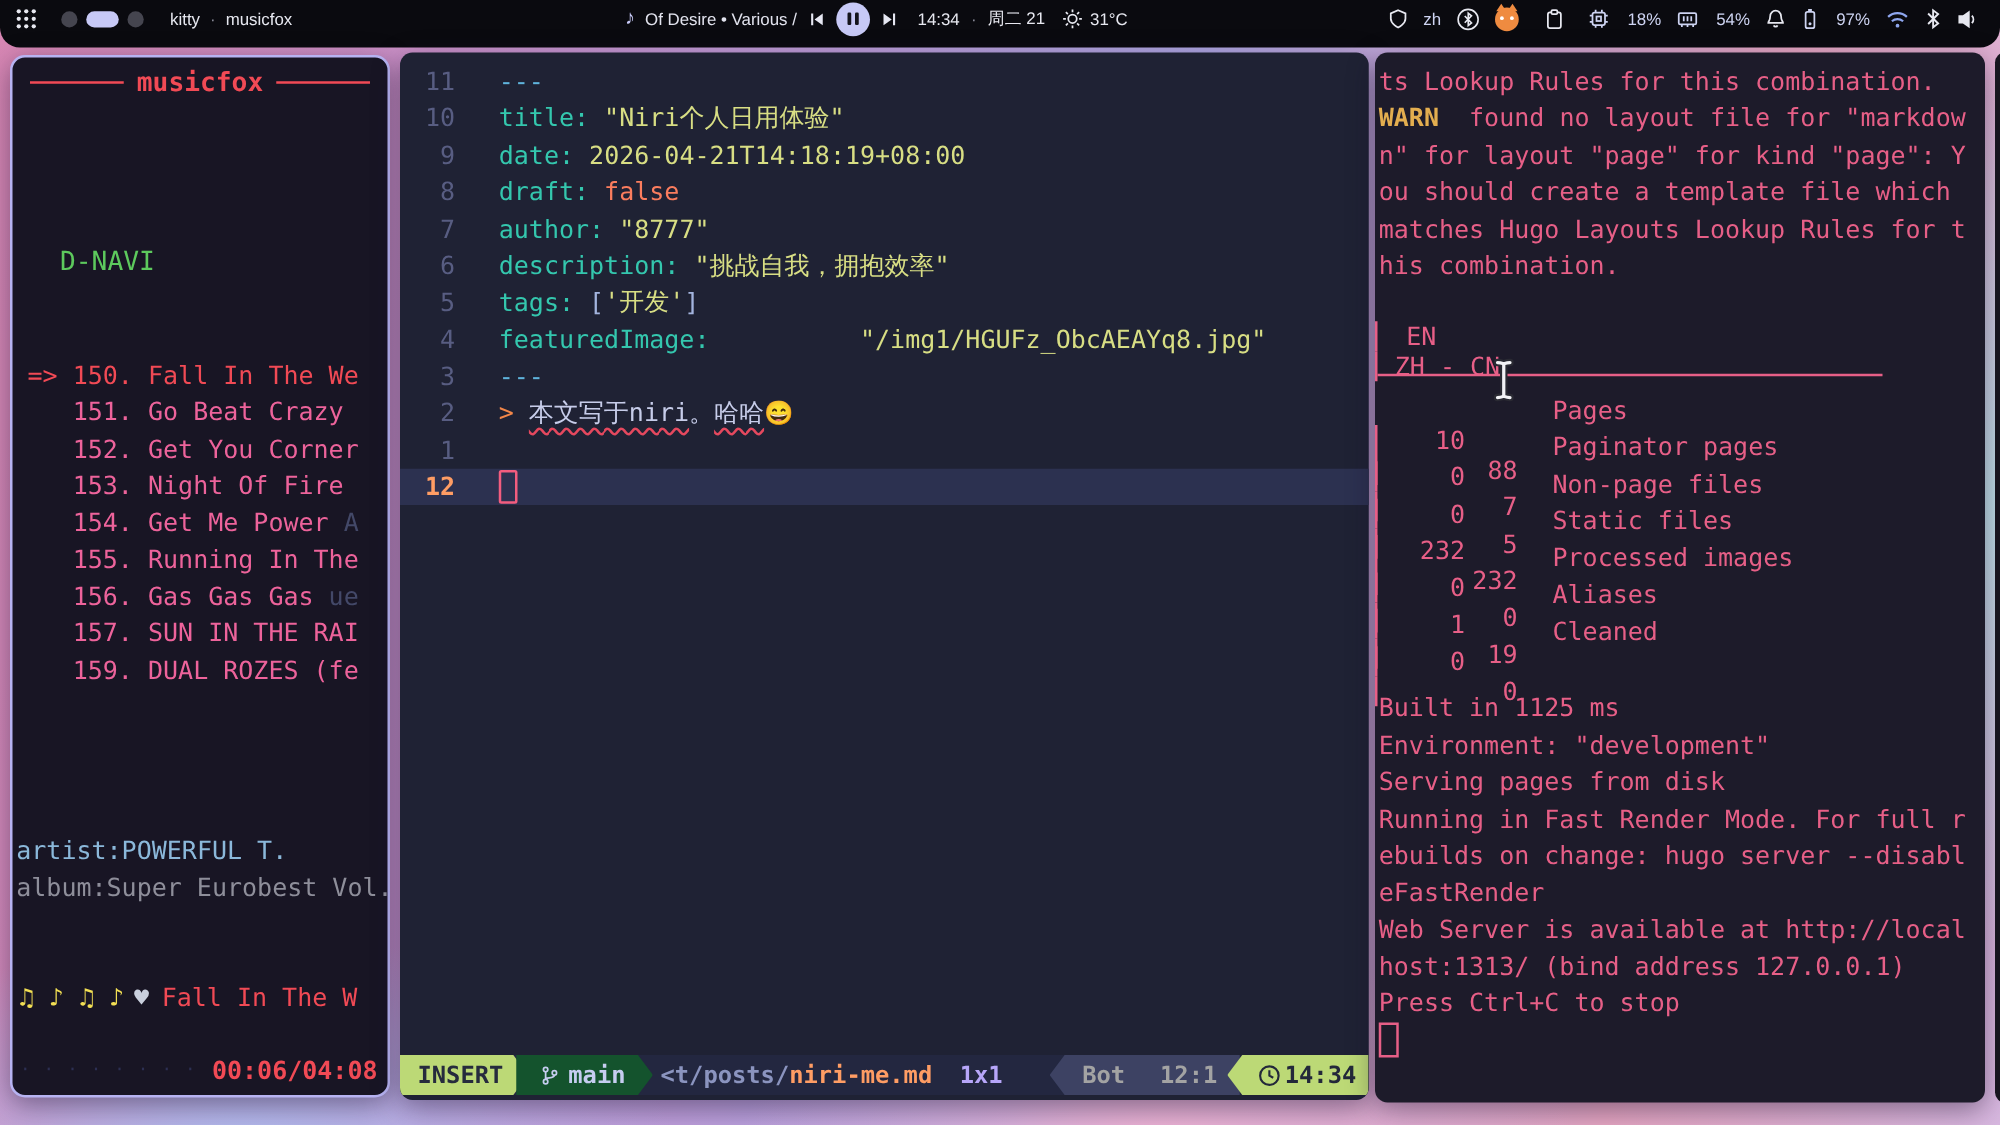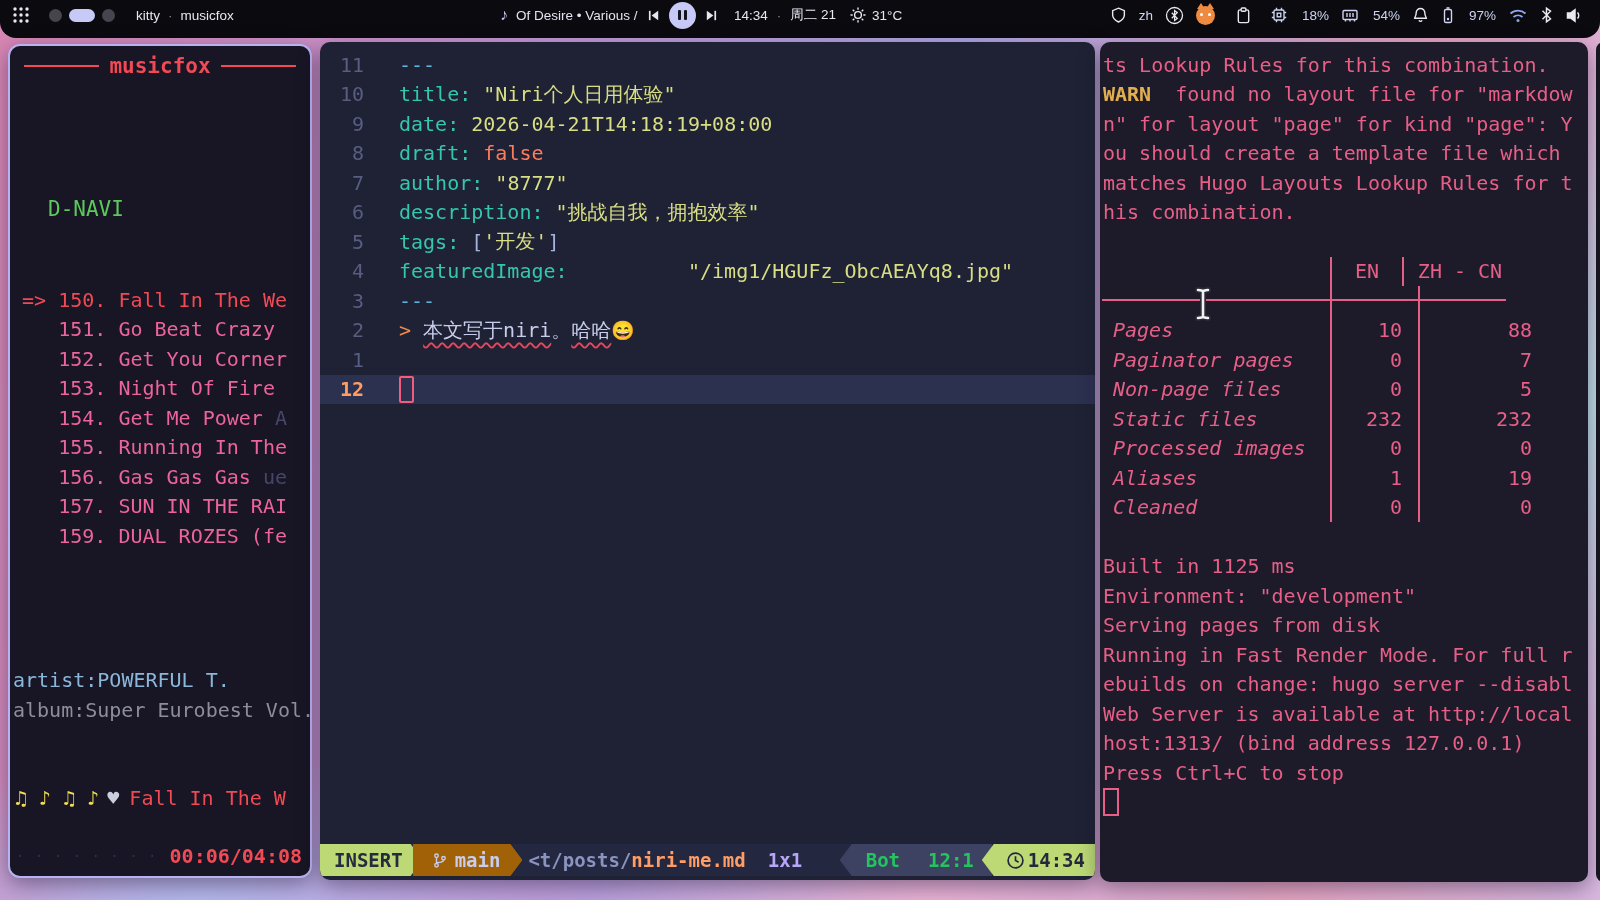--- a/index.html
+++ b/index.html
@@ -74,36 +74,36 @@
   .c-mark{color:#f28749;}
   .c-miss{color:#c7cdea;text-decoration:underline wavy #e5485e 2px;text-underline-offset:5px;}
   .c-emoji{font-size:19px;}
   .ecursor{display:inline-block;width:11px;height:23px;border:2px solid #f25d7f;border-radius:2px;}
 
   .ed-status{position:absolute;left:0;right:0;bottom:4px;height:32px;background:#232740;display:flex;align-items:stretch;
     font-family:"DejaVu Sans Mono",monospace;font-size:19px;font-weight:bold;}
   .seg{display:flex;align-items:center;}
   .seg-mode{background:#bcd976;color:#262b3d;padding:0 20px 0 14px;
     clip-path:polygon(0 0,calc(100% - 12px) 0,100% 50%,calc(100% - 12px) 100%,0 100%);}
-  .seg-git{background:#a16207;color:#c6cdf0;margin-left:-10px;padding:0 22px 0 20px;gap:8px;
+  .seg-git{background:#14532d;color:#c6cdf0;margin-left:-10px;padding:0 22px 0 20px;gap:8px;
     clip-path:polygon(0 0,calc(100% - 12px) 0,100% 50%,calc(100% - 12px) 100%,0 100%);}
   .sb-path{margin-left:6px;color:#8b94bf;display:flex;align-items:center;}
   .sb-file{color:#ff9d64;}
   .sb-size{margin-left:22px;color:#b7a6f9;font-weight:bold;display:flex;align-items:center;}
-  .seg-pos{margin-left:auto;background:#3d4263;color:#22c55e;padding:0 18px 0 26px;gap:28px;
+  .seg-pos{margin-left:auto;background:#3d4263;color:#a3a3a3;padding:0 18px 0 26px;gap:28px;
     clip-path:polygon(12px 0,100% 0,100% 100%,12px 100%,0 50%);justify-content:flex-end;}
   .seg-time{background:#bcd976;color:#23283a;margin-left:-10px;padding:0 10px 0 24px;gap:3px;
     clip-path:polygon(12px 0,100% 0,100% 100%,12px 100%,0 50%);}
 
   
   .hlines{position:absolute;left:0;right:0;top:8px;font-family:"DejaVu Sans Mono",monospace;font-size:20px;color:#e75f87;}
   .hrow{height:29.5px;display:flex;align-items:center;white-space:pre;padding-left:3px;overflow:hidden;}
   .h-warn{color:#e3ae4f;font-weight:bold;}
-  .trow{height:29.5px;display:flex;align-items:center;white-space:pre;position:relative;}
-  .tc0{width:217px;padding-left:13px;flex:none;font-style:italic;}
+  .trow{height:29.5px;display:flex;align-items:center;white-space:pre;position:relative;flex-direction:column;}
+  .tc0{width:217px;padding-left:13px;flex:none;}
   .tc1{width:70px;flex:none;text-align:right;padding-right:16px;border-left:2px solid #e75f87;align-self:stretch;display:flex;align-items:center;justify-content:flex-end;}
   .tc2{width:112px;flex:none;text-align:right;padding-right:14px;border-left:2px solid #e75f87;align-self:stretch;display:flex;align-items:center;justify-content:flex-end;}
   .tch{justify-content:center!important;padding-right:0!important;}
   .trule{position:absolute;left:2px;top:13px;width:404px;height:2px;background:#e75f87;}
   .hcursor{display:inline-block;width:12px;height:24px;border:2px solid #e75f87;}
 
   
   .mouse{position:absolute;left:1192px;top:286px;}
 </style>
 </head>
@@ -325,20 +325,21 @@
         <div class="trow"><span class="tc0">Static files</span><span class="tc1">232</span><span class="tc2">232</span></div>
         <div class="trow"><span class="tc0">Processed images</span><span class="tc1">0</span><span class="tc2">0</span></div>
         <div class="trow"><span class="tc0">Aliases</span><span class="tc1">1</span><span class="tc2">19</span></div>
         <div class="trow"><span class="tc0">Cleaned</span><span class="tc1">0</span><span class="tc2">0</span></div>
         <div class="hrow"></div>
         <div class="hrow"><span>Built in 1125 ms</span></div>
         <div class="hrow"><span>Environment: "development"</span></div>
         <div class="hrow"><span>Serving pages from disk</span></div>
         <div class="hrow"><span>Running in Fast Render Mode. For full r</span></div>
         <div class="hrow"><span>ebuilds on change: hugo server --disabl</span></div>
+        <div class="hrow"><span>eFastRender</span></div>
         <div class="hrow"><span>Web Server is available at http://local</span></div>
         <div class="hrow"><span>host:1313/ (bind address 127.0.0.1)</span></div>
         <div class="hrow"><span>Press Ctrl+C to stop</span></div>
         <div class="hrow"><span class="hcursor"></span></div>
       </div>
   </div>
 
   <div class="sliver"></div>
 
   <svg class="mouse" width="22" height="36" viewBox="0 0 22 36">

